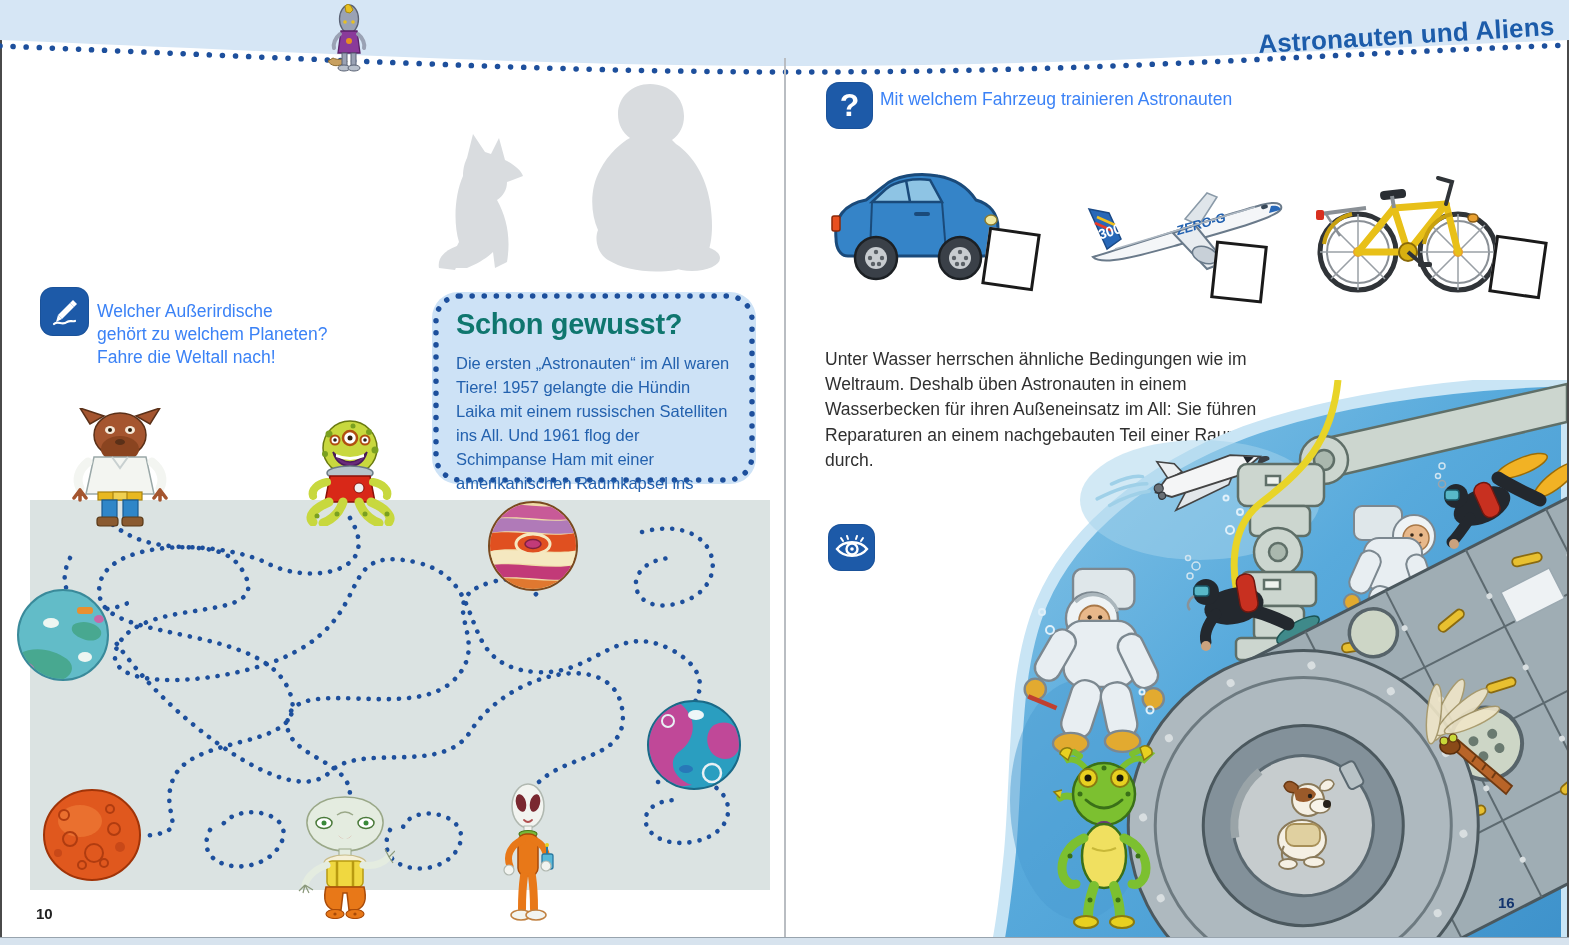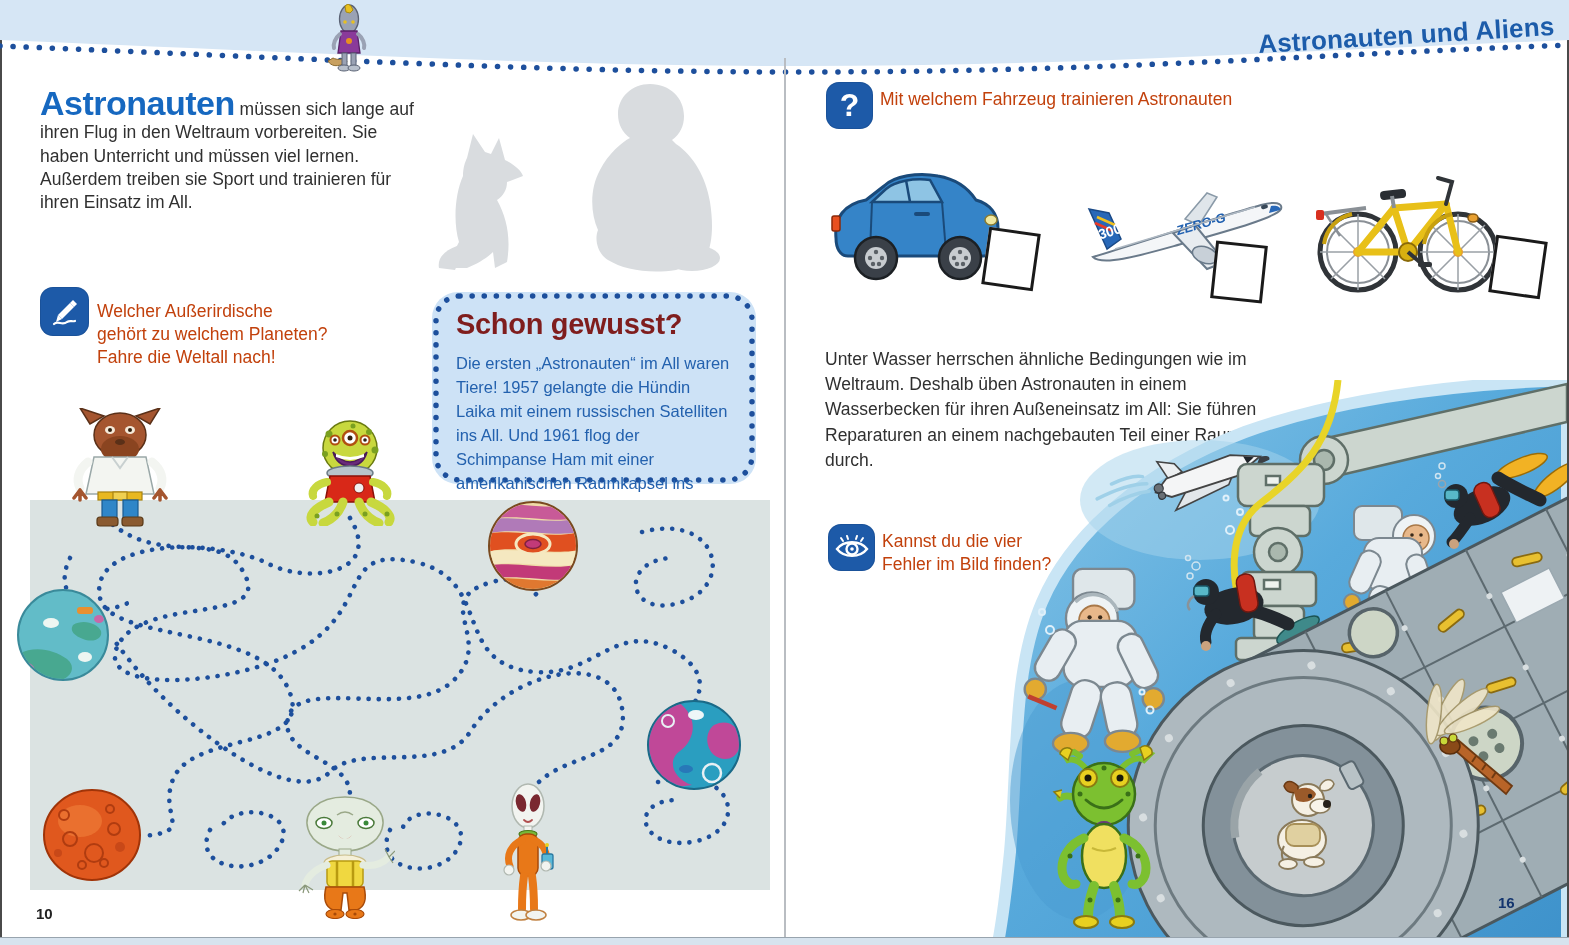--- a/index.html
+++ b/index.html
@@ -5,29 +5,29 @@
   html,body{margin:0;padding:0;background:#e8e8e8;}
   .sheet{
     position:relative;width:1569px;height:945px;background:#ffffff;
     font-family:"Liberation Sans",sans-serif;overflow:hidden;
     outline:2px solid #4a4a4a;outline-offset:-2px;
   }
   .abs{position:absolute;}
   .body-text{color:#303030;font-size:17.5px;line-height:1.33;}
   .intro-wrap{width:382px;}
   .intro-heading{color:#1668c0;font-weight:bold;font-size:34px;line-height:1;letter-spacing:-0.5px;}
-  .prompt-lines{color:#c2410c;font-size:17.5px;line-height:1.32;}
+  .prompt-lines{color:#3b82f6;font-size:17.5px;line-height:1.32;}
   .icon-tile{
     background:#1d5aa8;border-radius:13px;display:flex;align-items:center;justify-content:center;
     color:#fff;box-shadow:0 0 0 1px rgba(20,60,110,.25) inset;
   }
   .fact-box{
     background:#cde2f6;border-radius:26px;
   }
-  .fact-title{color:#7f1d1d;font-weight:bold;font-size:29px;letter-spacing:-0.3px;}
+  .fact-title{color:#0f766e;font-weight:bold;font-size:29px;letter-spacing:-0.3px;}
   .fact-text{color:#2361ae;font-size:16.5px;line-height:1.45;font-weight:500;}
   .header-title{
     color:#1c5caa;font-weight:bold;font-size:26px;transform:rotate(-3.5deg);letter-spacing:0.2px;
   }
   .page-num{font-weight:bold;font-size:15px;color:#222;}
   .page-num.right{color:#14356e;}
   .checkbox{
     width:46px;height:52px;background:#fff;border:3px solid #1a1a1a;
   }
   .gutter{width:2px;background:#b9bdc2;}
@@ -56,24 +56,20 @@
     <path d="M15,30 C10,34 8,40 9,44" stroke="#9aa2b4" stroke-width="4" fill="none" stroke-linecap="round"></path>
     <path d="M33,30 C38,34 40,40 39,44" stroke="#9aa2b4" stroke-width="4" fill="none" stroke-linecap="round"></path>
     <rect x="17" y="49" width="5" height="13" fill="#9aa2b4" stroke="#5a6274" stroke-width="1"></rect>
     <rect x="26" y="49" width="5" height="13" fill="#9aa2b4" stroke="#5a6274" stroke-width="1"></rect>
     <ellipse cx="19" cy="64" rx="6" ry="3" fill="#b8c0cc" stroke="#5a6274" stroke-width="1"></ellipse>
     <ellipse cx="29" cy="64" rx="6" ry="3" fill="#b8c0cc" stroke="#5a6274" stroke-width="1"></ellipse>
   </svg>
 
   <div class="abs gutter" style="left:784px;top:58px;height:880px"></div>
 
-  <div class="abs intro-wrap body-text" style="left:40px;top:86px">
-    <span class="intro-heading">Astronauten</span>
-    <span>müssen sich lange auf ihren Flug in den Weltraum vorbereiten. Sie haben Unterricht und müssen viel lernen. Außerdem treiben sie Sport und trainieren für ihren Einsatz im All.</span>
-  </div>
 
   <svg class="abs" style="left:433px;top:130px" width="102" height="145" viewBox="0 0 102 145">
     <g fill="#d9dcdf">
       <path d="M34,28 L40,4 L52,22 L58,24 L66,8 L72,30 C80,34 88,40 90,46 L74,52 C74,60 70,66 64,70 C74,88 78,108 74,132 L62,138 L60,122 C54,128 44,134 34,138 L18,138 C16,128 22,120 26,112 C20,92 22,64 30,46 C30,38 32,32 34,28 Z"></path>
       <path d="M24,116 C12,120 4,128 6,138 L22,140 C26,132 28,122 24,116 Z"></path>
     </g>
   </svg>
   <svg class="abs" style="left:580px;top:82px" width="145" height="195" viewBox="0 0 145 195">
     <g fill="#d9dcdf">
       <path d="M70,2 C90,2 104,16 104,34 C104,44 100,52 92,58 L96,62 C114,74 126,96 130,120 C134,146 132,166 124,178 L96,188 C70,192 44,188 28,178 C18,172 14,158 18,148 C10,130 10,106 20,88 C28,72 42,60 50,56 C42,50 38,42 38,32 C38,15 52,2 70,2 Z"></path>
@@ -399,24 +395,20 @@
       <path d="M2,14 C9,5 25,5 32,14 C25,23 9,23 2,14 Z" fill="none" stroke="#fff" stroke-width="2.4"></path>
       <circle cx="17" cy="14" r="5.5" fill="none" stroke="#fff" stroke-width="2.4"></circle>
       <circle cx="17" cy="14" r="1.8" fill="#fff"></circle>
       <g stroke="#fff" stroke-width="2" stroke-linecap="round">
         <line x1="8" y1="6" x2="6" y2="3"></line>
           <line x1="13" y1="4" x2="12" y2="1"></line>
         <line x1="21" y1="4" x2="22" y2="1"></line>
           <line x1="26" y1="6" x2="28" y2="3"></line>
       </g>
     </svg>
-  </div>
-  <div class="abs prompt-lines" style="left:882px;top:530px">
-    <div>Kannst du die vier</div>
-    <div>Fehler im Bild finden?</div>
   </div>
 
   <svg class="abs" style="left:900px;top:380px" width="667" height="563" viewBox="0 0 667 563">
     <defs>
       <linearGradient id="wg" x1="0" y1="0" x2="1" y2="1">
         <stop offset="0" stop-color="#8cc8e8"></stop>
         <stop offset="0.45" stop-color="#58aadc"></stop>
         <stop offset="1" stop-color="#3e92cb"></stop>
       </linearGradient>
     </defs>

